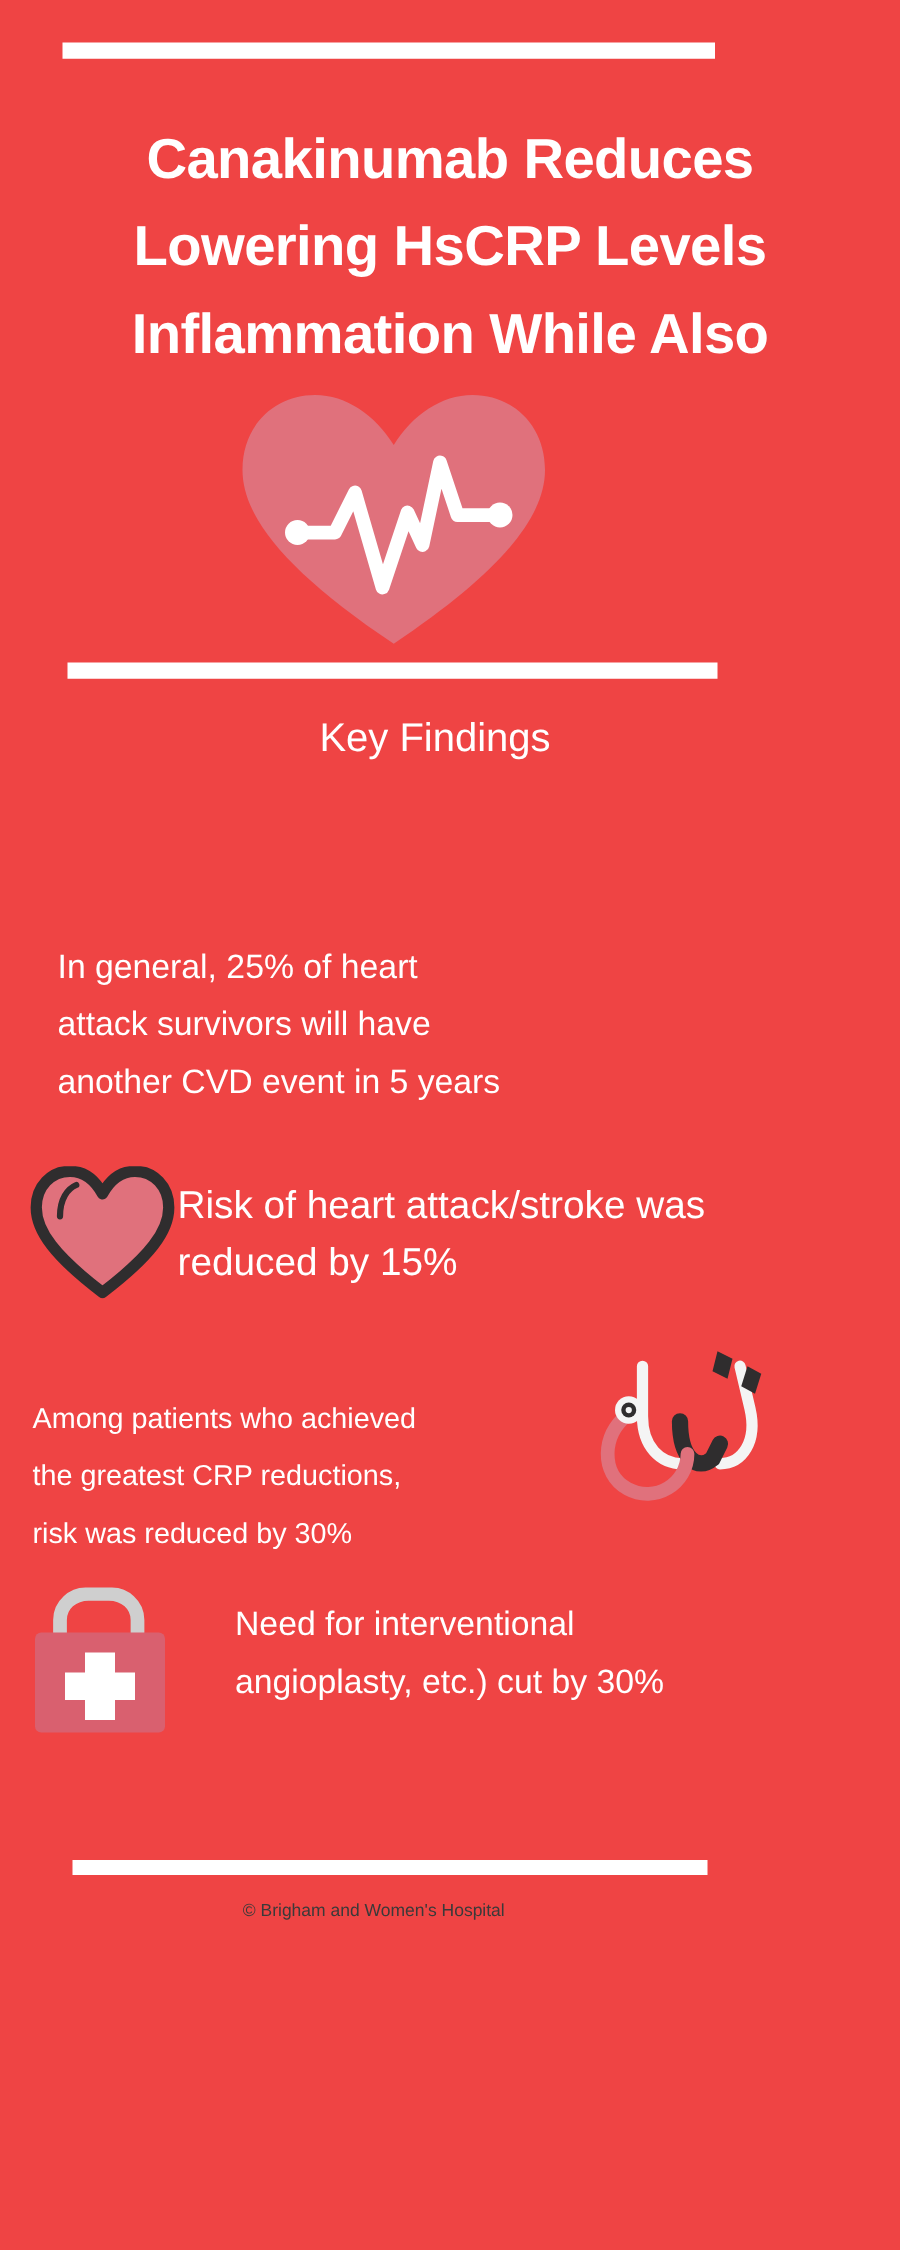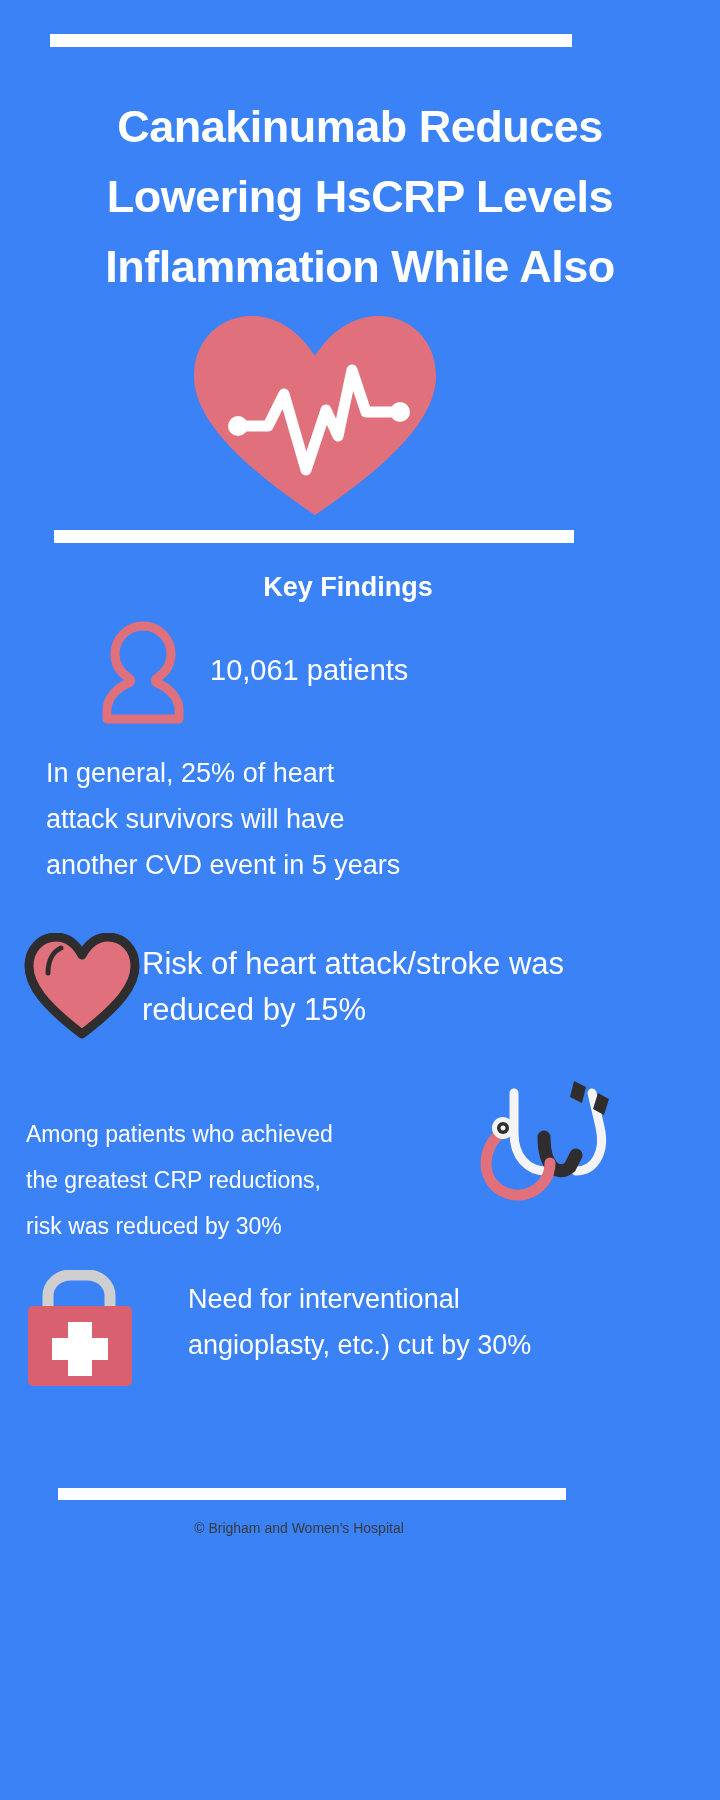--- a/index.html
+++ b/index.html
@@ -11,21 +11,21 @@
     height: 1800px;
     background: #a3a3a3;
     font-family: "Liberation Sans", sans-serif;
     overflow: hidden;
     position: relative;
   }
   .infographic {
     position: relative;
     width: 720px;
     height: 1800px;
-    background: #3b82f6;
+    background: #ef4444;
   }
 
   
   .rule {
     position: absolute;
     background: #ffffff;
     height: 13px;
     left: 50px;
     width: 522px;
   }
@@ -58,22 +58,22 @@
   }
 
   
   .key-findings {
     position: absolute;
     top: 572px;
     left: 0;
     width: 696px;
     text-align: center;
     color: #ffffff;
-    font-weight: bold;
-    font-size: 27px;
+    font-weight: normal;
+    font-size: 32px;
   }
 
   
   .row-patients {
     position: absolute;
     top: 612px;
     left: 0;
     width: 720px;
     height: 110px;
   }
@@ -224,28 +224,20 @@
       <polyline points="48,116 78,116 94,84 116,160 136,100 148,126 162,60 176,102 210,102" fill="none" stroke="#ffffff" stroke-width="11" stroke-linecap="round" stroke-linejoin="round"></polyline>
       <circle cx="48" cy="116" r="10" fill="#ffffff"></circle>
       <circle cx="210" cy="102" r="10" fill="#ffffff"></circle>
     </svg>
   </div>
 
   <div class="rule rule-mid"></div>
 
   <div class="key-findings">Key Findings</div>
 
-  <div class="row-patients">
-    <div class="person-icon">
-      <svg viewBox="0 0 86 105" width="86" height="105">
-        <path d="M43 6 C 27 6, 15 19, 15 34 C 15 45, 21 53, 29 58 C 31 59, 31 62, 29 63 C 16 68, 7 79, 7 90 L 7 99 L 79 99 L 79 90 C 79 79, 70 68, 57 63 C 55 62, 55 59, 57 58 C 65 53, 71 45, 71 34 C 71 19, 59 6, 43 6 Z" fill="none" stroke="#e0717c" stroke-width="9" stroke-linejoin="round"></path>
-      </svg>
-    </div>
-    <div class="patients-text">10,061 patients</div>
-  </div>
 
   <div class="row-cvd">
     <div class="cvd-text">
       <div>In general, 25% of heart</div>
       <div>attack survivors will have</div>
       <div>another CVD event in 5 years</div>
     </div>
   </div>
 
   <div class="row-heart">

